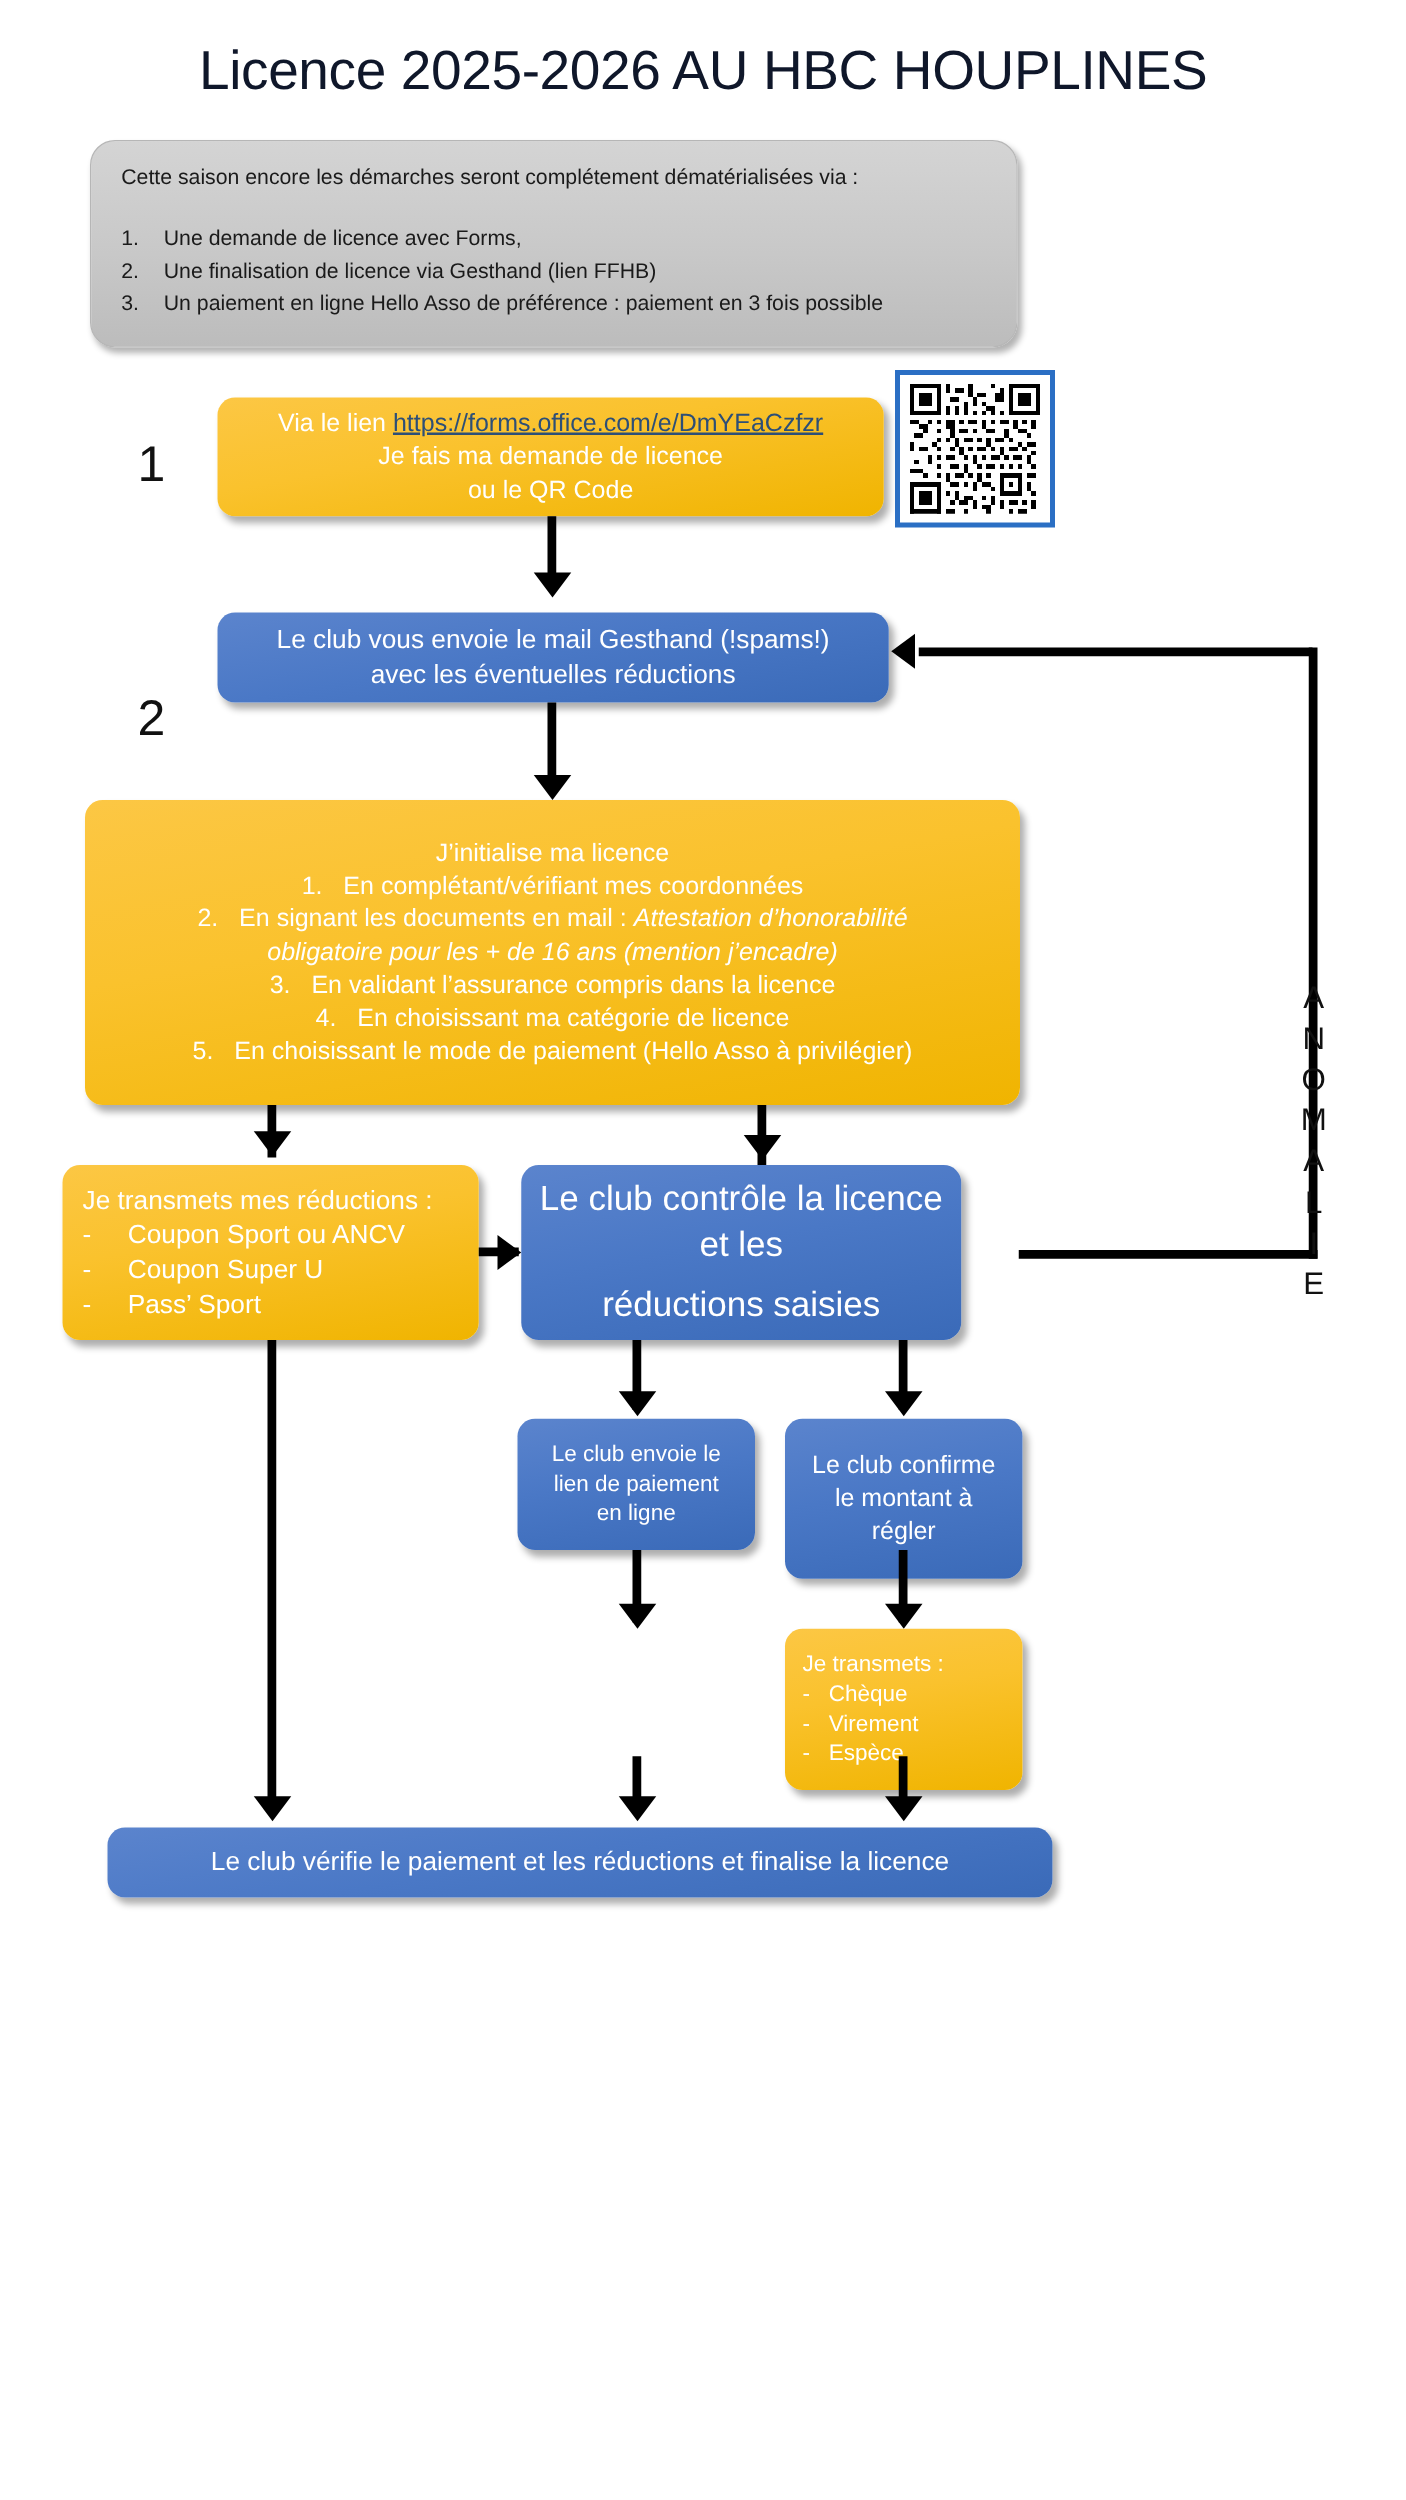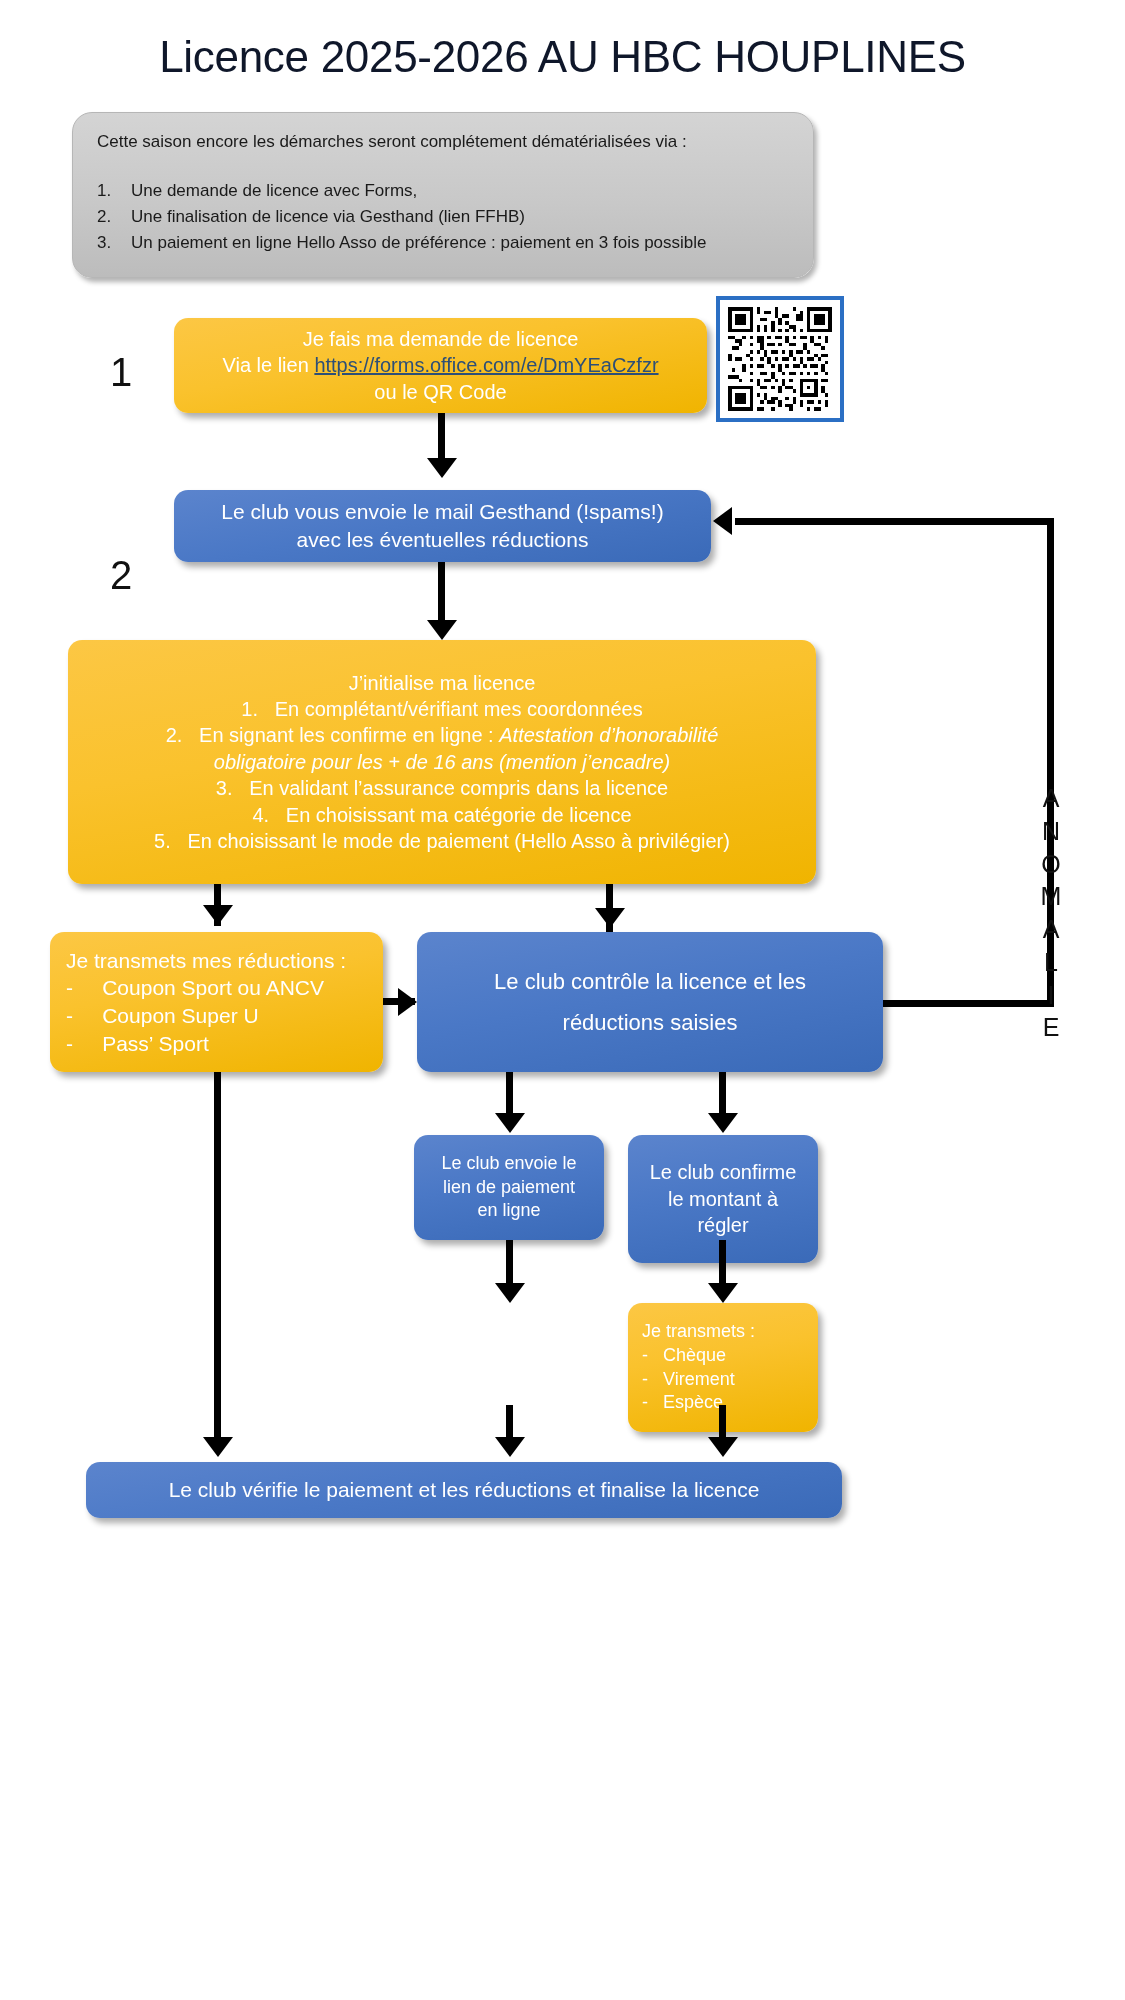--- a/index.html
+++ b/index.html
@@ -321,45 +321,45 @@
         <rect x="8" y="28" width="2" height="1"></rect>
           <rect x="12" y="28" width="1" height="1"></rect>
         <rect x="17" y="28" width="1" height="1"></rect>
           <rect x="22" y="28" width="1" height="1"></rect>
         <rect x="24" y="28" width="2" height="1"></rect>
       </g>
     </svg>
   </div>
 
   <div class="node yellow center" style="left:174px; top:318px; width:533px; height:95px; font-size:20px; padding:0 14px;">
+    <div class="ln">
+      <span>Via le lien </span><span class="weblink">https://forms.office.com/e/DmYEaCzfzr</span>
+    </div>
     <div class="ln">Je fais ma demande de licence</div>
-    <div class="ln">
-      <span>Via le lien </span><span class="weblink">https://forms.office.com/e/DmYEaCzfzr</span>
-    </div>
     <div class="ln">ou le QR Code</div>
   </div>
 
   <div class="vline" style="left:438px; top:413px; width:7px; height:48px;"></div>
   <div class="arrow-down" style="left:427px; top:458px;"></div>
 
   <div class="node blue center" style="left:174px; top:490px; width:537px; height:72px; font-size:21px; padding:0 14px;">
     <div class="ln">Le club vous envoie le mail Gesthand (!spams!)</div>
     <div class="ln">avec les éventuelles réductions</div>
   </div>
 
   <div class="vline" style="left:438px; top:562px; width:7px; height:62px;"></div>
   <div class="arrow-down" style="left:427px; top:620px;"></div>
 
   <div class="node yellow center" style="left:68px; top:640px; width:748px; height:244px; font-size:20px; padding:10px 18px;">
     <div class="ln">J’initialise ma licence</div>
     <div class="ln">
       <span>1.</span>&nbsp;&nbsp;&nbsp;<span>En complétant/vérifiant mes coordonnées</span>
     </div>
     <div class="ln">
-      <span>2.</span>&nbsp;&nbsp;&nbsp;<span>En signant les confirme en ligne : </span><i>Attestation d’honorabilité</i>
+      <span>2.</span>&nbsp;&nbsp;&nbsp;<span>En signant les documents en mail : </span><i>Attestation d’honorabilité</i>
     </div>
     <div class="ln">
       <i>obligatoire pour les + de 16 ans (mention j’encadre)</i>
     </div>
     <div class="ln">
       <span>3.</span>&nbsp;&nbsp;&nbsp;<span>En validant l’assurance compris dans la licence</span>
     </div>
     <div class="ln">
       <span>4.</span>&nbsp;&nbsp;&nbsp;<span>En choisissant ma catégorie de licence</span>
     </div>
@@ -398,21 +398,21 @@
       <span class="bnum">-</span>&nbsp;&nbsp;&nbsp;&nbsp;&nbsp;<span>Coupon Super U</span>
     </div>
     <div class="ln bullet-row">
       <span class="bnum">-</span>&nbsp;&nbsp;&nbsp;&nbsp;&nbsp;<span>Pass’ Sport</span>
     </div>
   </div>
 
   <div class="hline" style="left:383px; top:998px; width:32px; height:7px;"></div>
   <div class="arrow-right" style="left:398px; top:988px;"></div>
 
-  <div class="node blue center" style="left:417px; top:932px; width:466px; height:140px; font-size:22px; padding:0 14px;gap:12px;">
+  <div class="node blue center" style="left:417px; top:932px; width:352px; height:140px; font-size:28px; padding:0 14px;gap:12px;">
     <div class="ln">Le club contrôle la licence et les</div>
     <div class="ln">réductions saisies</div>
   </div>
 
   <div class="vline" style="left:506px; top:1072px; width:7px; height:56px;"></div>
   <div class="arrow-down" style="left:495px; top:1113px;"></div>
   <div class="vline" style="left:719px; top:1072px; width:7px; height:56px;"></div>
   <div class="arrow-down" style="left:708px; top:1113px;"></div>
 
   <div class="node blue center" style="left:414px; top:1135px; width:190px; height:105px; font-size:18px; padding:0 10px;">

